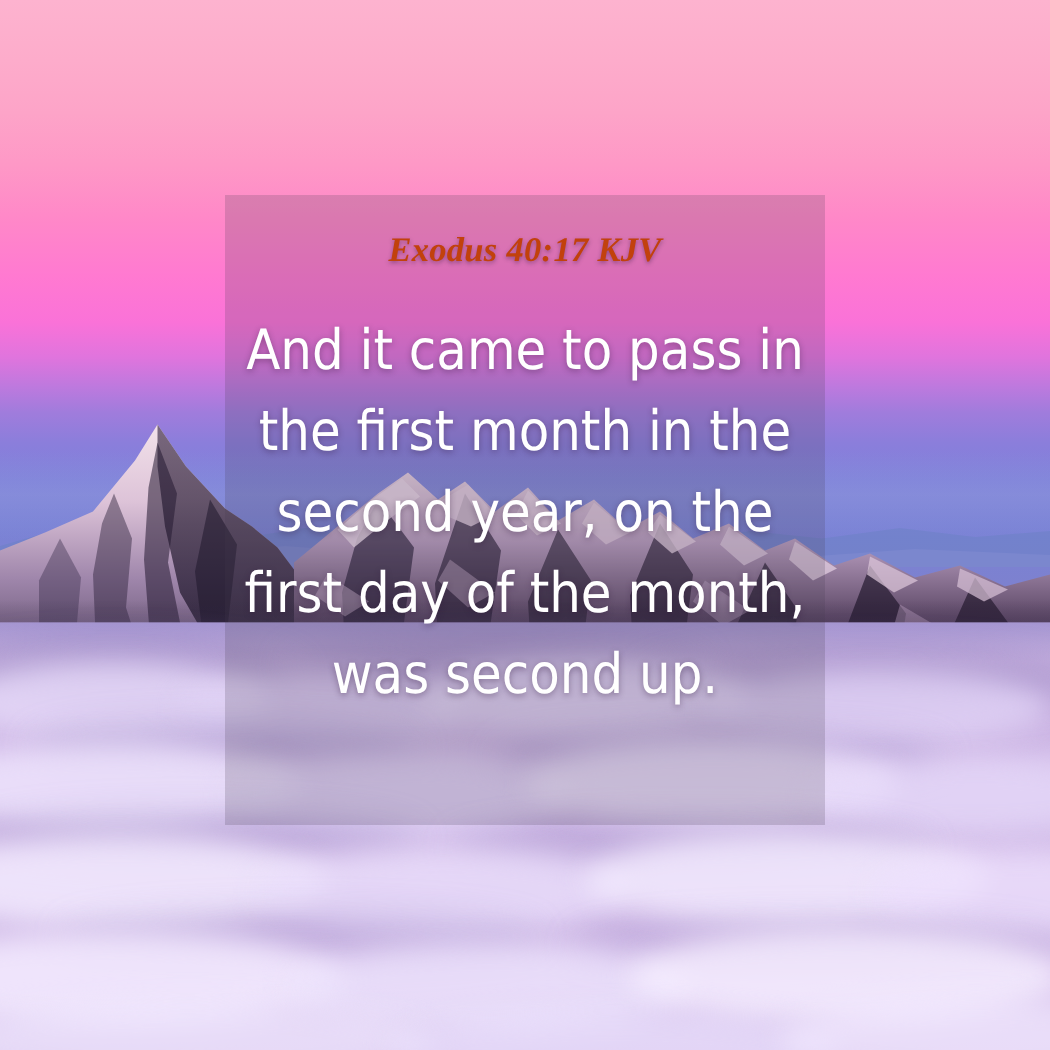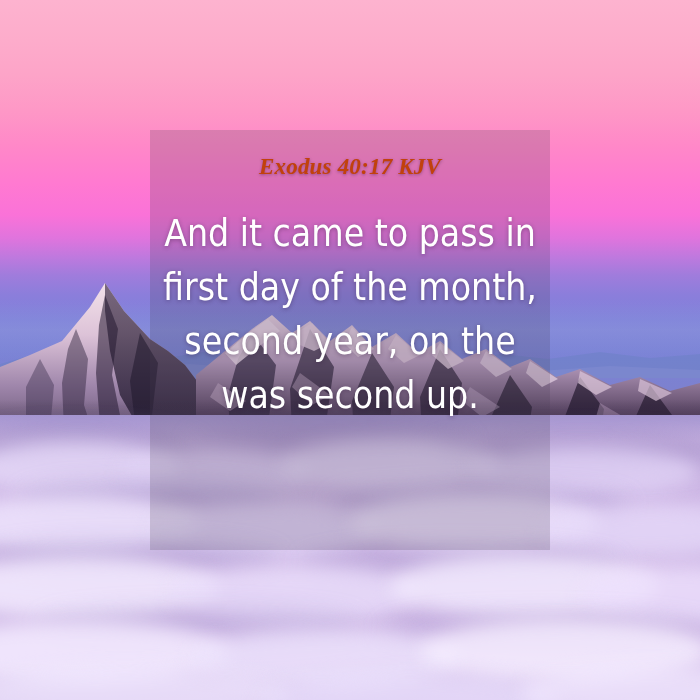--- a/index.html
+++ b/index.html
@@ -258,20 +258,21 @@
     <div class="cloud-blob" style="left:260px; top:258px; width:300px; height:54px; background:rgba(236,226,253,.66);"></div>
     <div class="cloud-blob" style="left:520px; top:250px; width:260px; height:56px; background:rgba(242,234,255,.70);"></div>
   </div>
 
   <div class="panel">
 
     <div class="verse-ref">Exodus 40:17 KJV</div>
 
     <div class="verse-body">
       <span class="ln">And it came to pass in</span>
+      <span class="ln">the first month in the</span>
+      <span class="ln">second year, on the</span>
       <span class="ln">first day of the month,</span>
-      <span class="ln">second year, on the</span>
       <span class="ln">was second up.</span>
     </div>
 
   </div>
 
 </div>
 
 </body></html>

